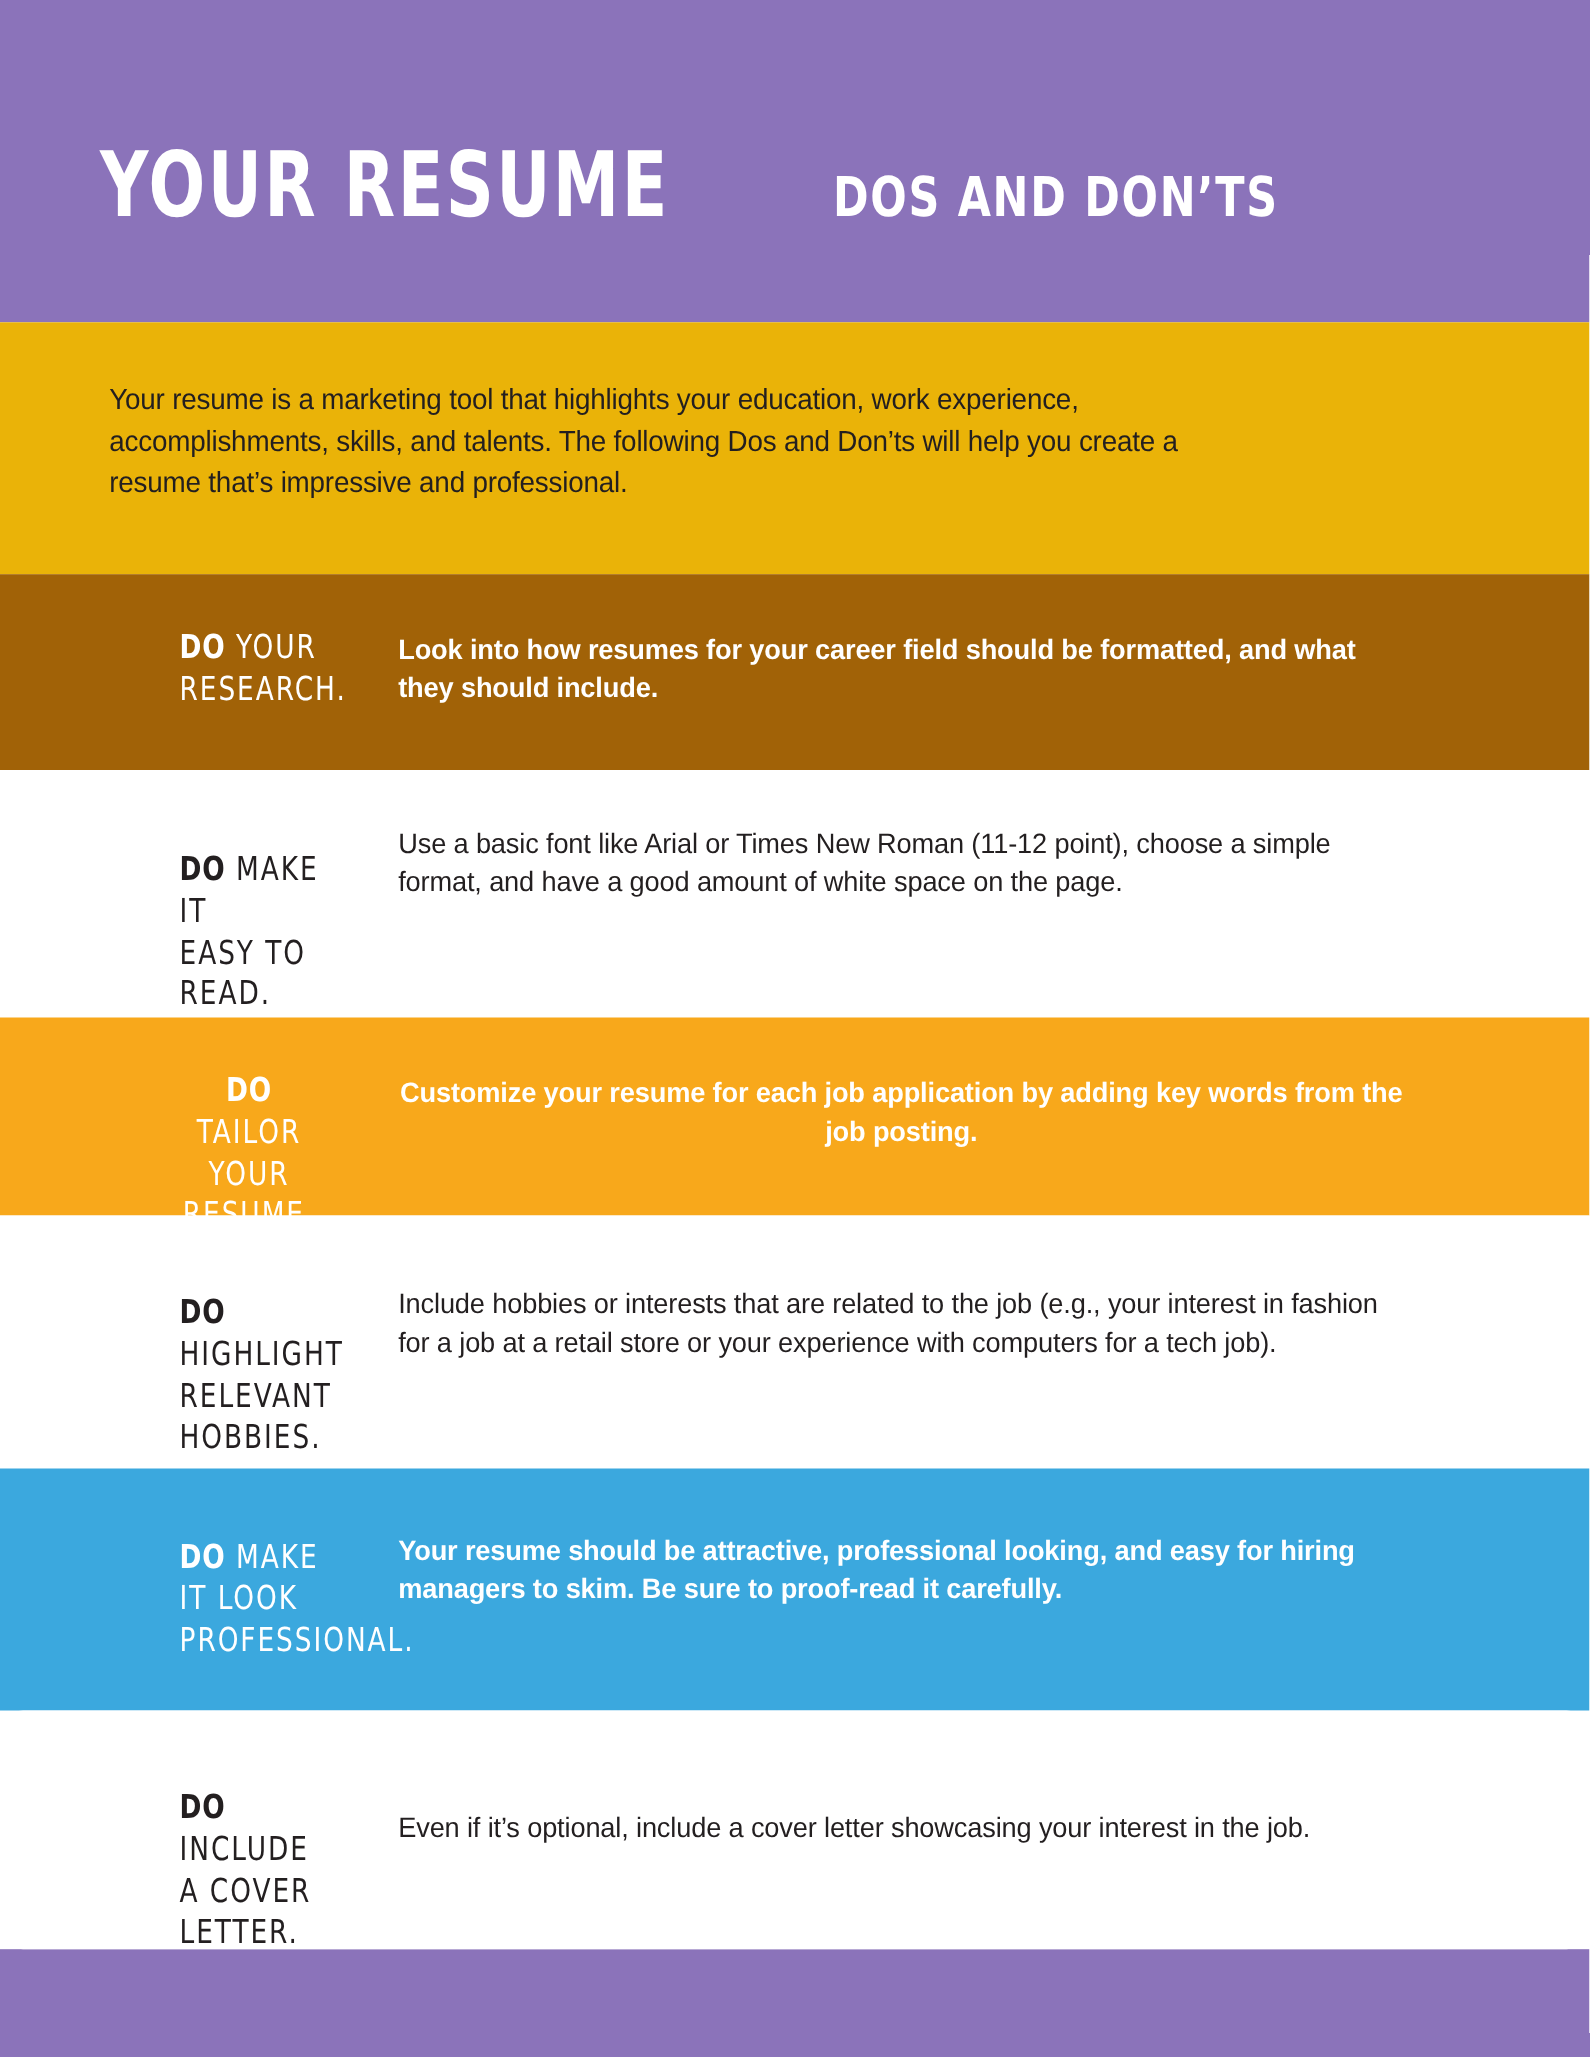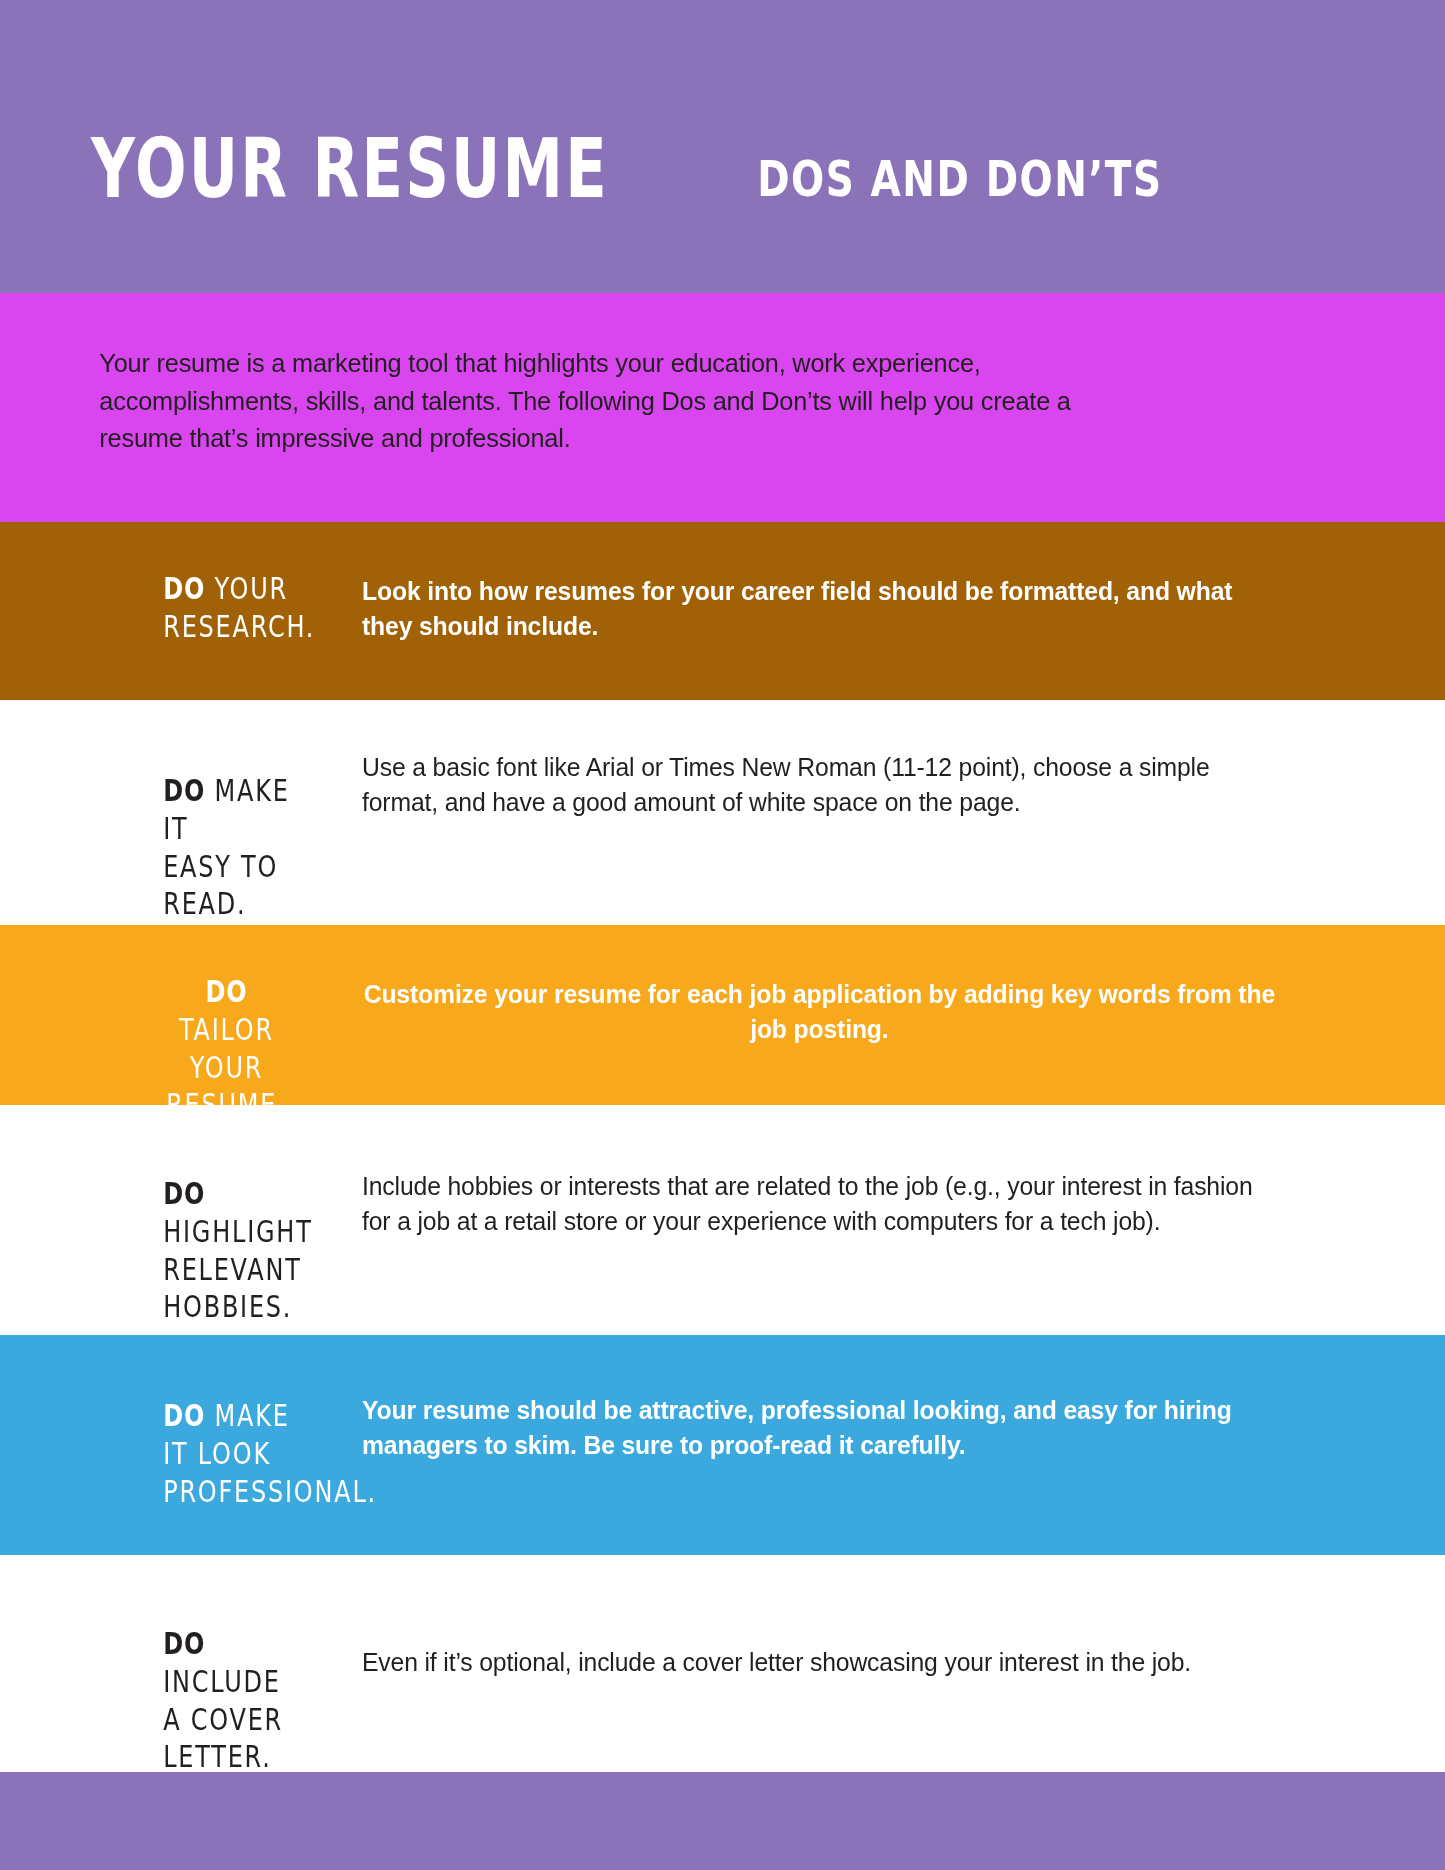--- a/index.html
+++ b/index.html
@@ -49,21 +49,21 @@
     transform: scaleX(0.78);
     transform-origin: center top;
     white-space: nowrap;
     text-align: center;
     margin-top: 22px;
   }
 
   
   .intro-wrap {
     padding: 0 0 0 0;
-    background: #d946ef;
+    background: #eab308;
     height: 229px;
     box-sizing: border-box;
   }
   .intro-text {
     margin: 0;
     padding: 52px 290px 0 104px;
     font-family: "Liberation Sans", sans-serif;
     font-size: 26.5px;
     line-height: 1.42;
     color: #231f20;

